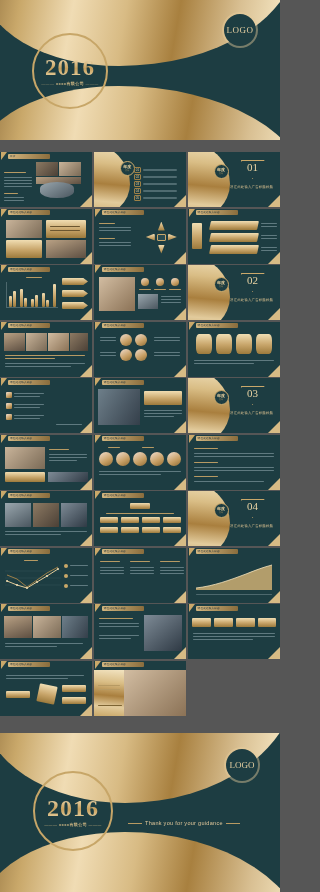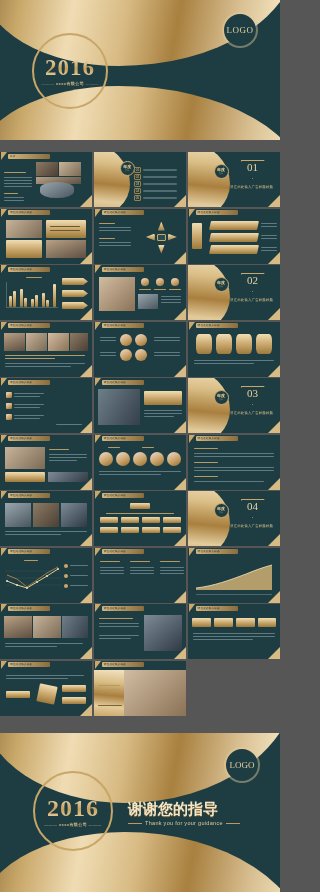--- a/index.html
+++ b/index.html
@@ -775,21 +775,20 @@
     <div class="wave-bot goldgrad"></div>
     <div class="logo-dot">
       <span>LOGO</span>
     </div>
     <div class="ring">
       <div class="yr">2016</div>
       <div class="sub">
         <i>———</i> <b>xxxx有限公司</b> <i>———</i>
       </div>
     </div>
-    <div class="thx">谢谢您的指导</div>
     <div class="thx-en">
       <em></em>
         <span>Thank you for your guidance</span>
         <em></em>
     </div>
   </div>
 
 </div>
 
 </body></html>

